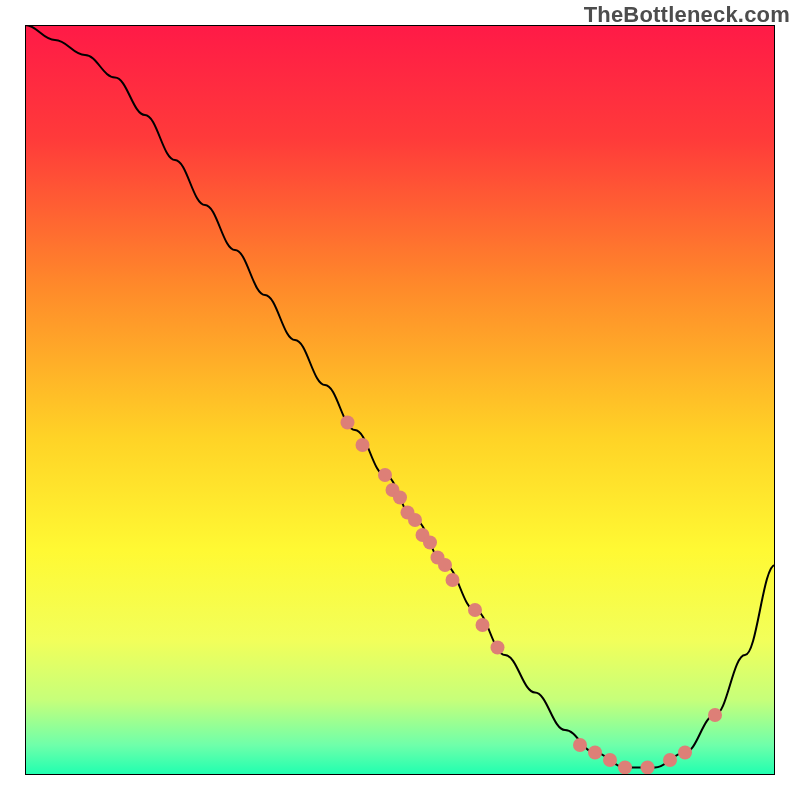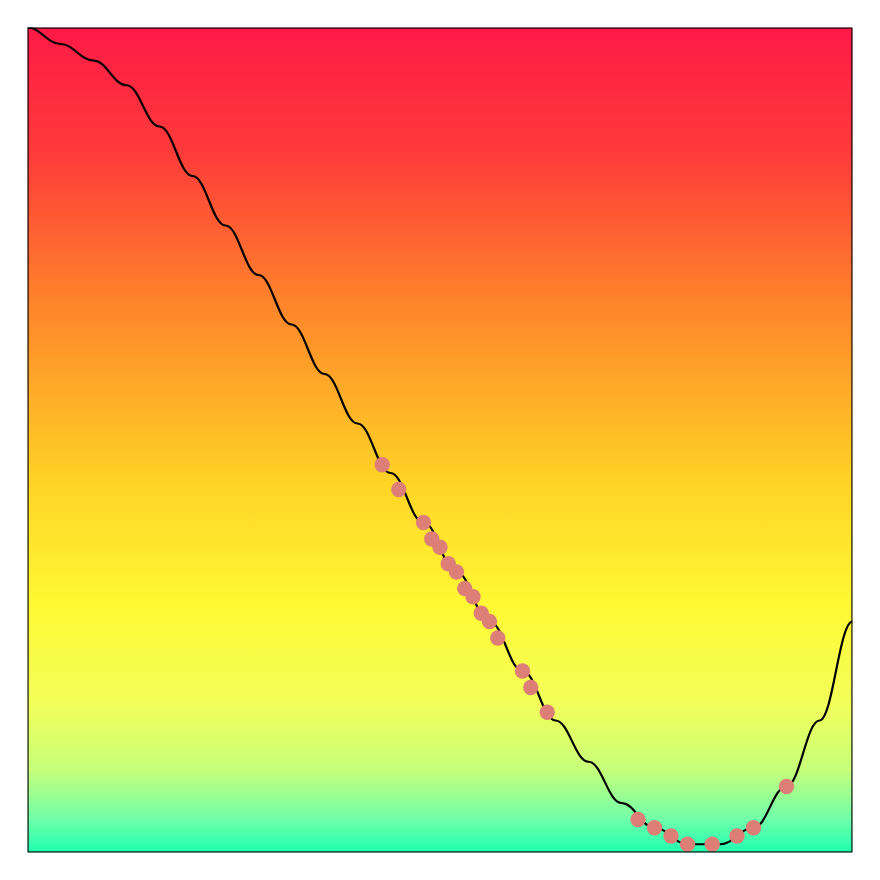--- a/index.html
+++ b/index.html
@@ -33,20 +33,21 @@
     height: 750px;
   }
   svg {
     display: block;
   }
 </style>
 </head>
 <body>
 
 <div class="container">
+  <div class="watermark">TheBottleneck.com</div>
 
   <div class="plot">
     <svg id="chart-svg" width="750" height="750" viewBox="0 0 750 750" preserveAspectRatio="none">
       <defs>
         <linearGradient id="bg-grad" x1="0" y1="0" x2="0" y2="1">
             <stop offset="0.0%" stop-color="#ff1a47"></stop>
             <stop offset="15.0%" stop-color="#ff3a3a"></stop>
             <stop offset="35.0%" stop-color="#ff8a2a"></stop>
             <stop offset="55.0%" stop-color="#ffd326"></stop>
             <stop offset="70.0%" stop-color="#fff933"></stop>

